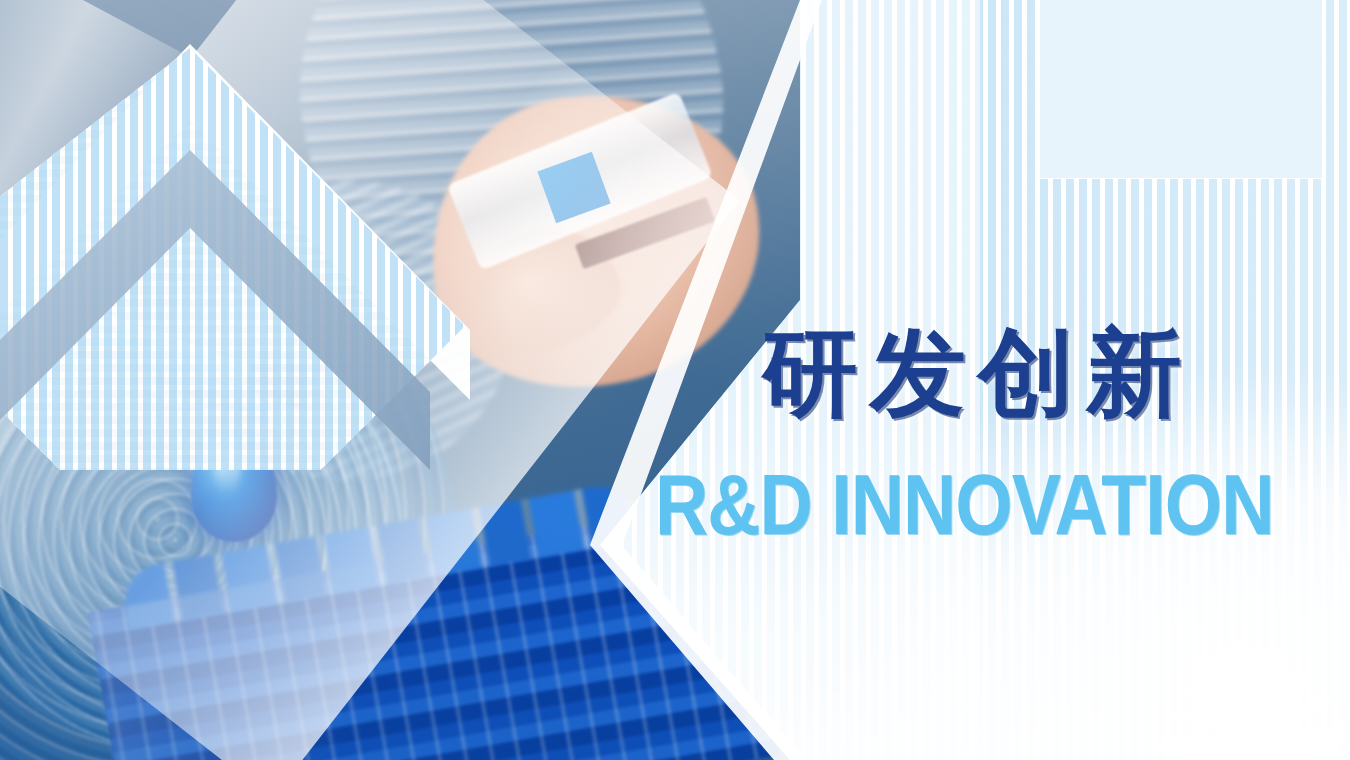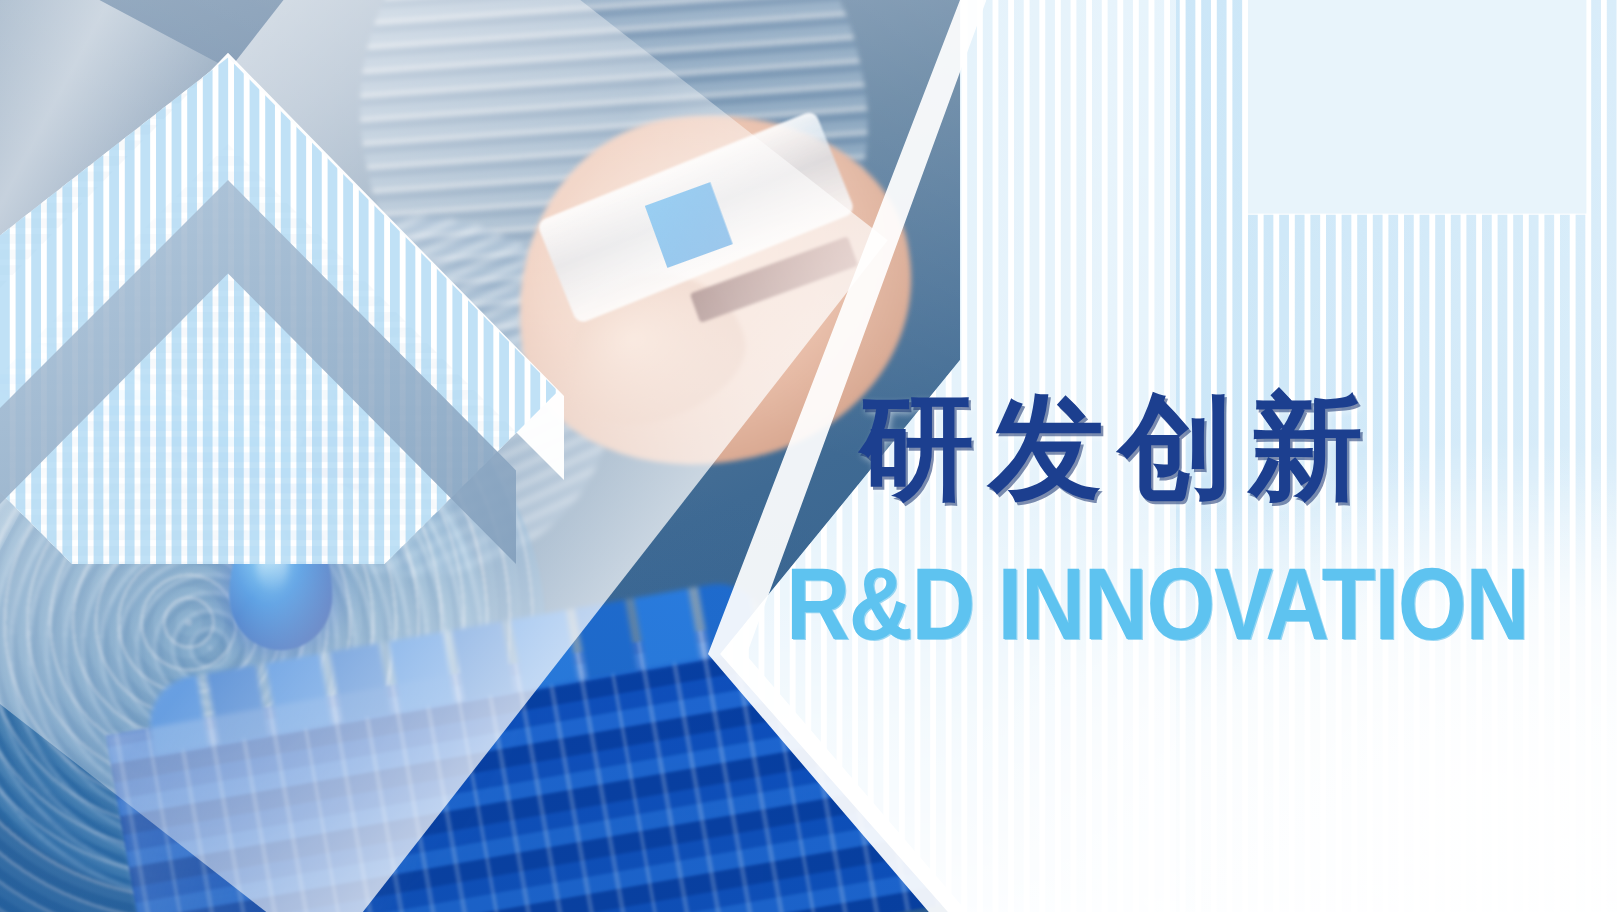--- a/index.html
+++ b/index.html
@@ -239,21 +239,21 @@
 
   
   .logo-box{
     position:absolute;left:1040px;top:0;width:282px;height:178px;
     background:#e8f4fb;
     box-shadow:0 0 0 1px rgba(255,255,255,.9);
   }
 
   
   .headline{
-    position:absolute;left:716px;top:325px;
+    position:absolute;left:762px;top:325px;
     font-family:"DejaVu Sans","Liberation Sans",sans-serif;
     font-weight:bold;
     font-size:96px;line-height:1.0;
     color:#1c3f8f;
     letter-spacing:12px;
     white-space:nowrap;
     text-shadow:2px 2px 0 rgba(20,48,110,.55), 3px 3px 6px rgba(255,255,255,.55);
   }
   .subhead{
     position:absolute;left:655px;top:462px;

